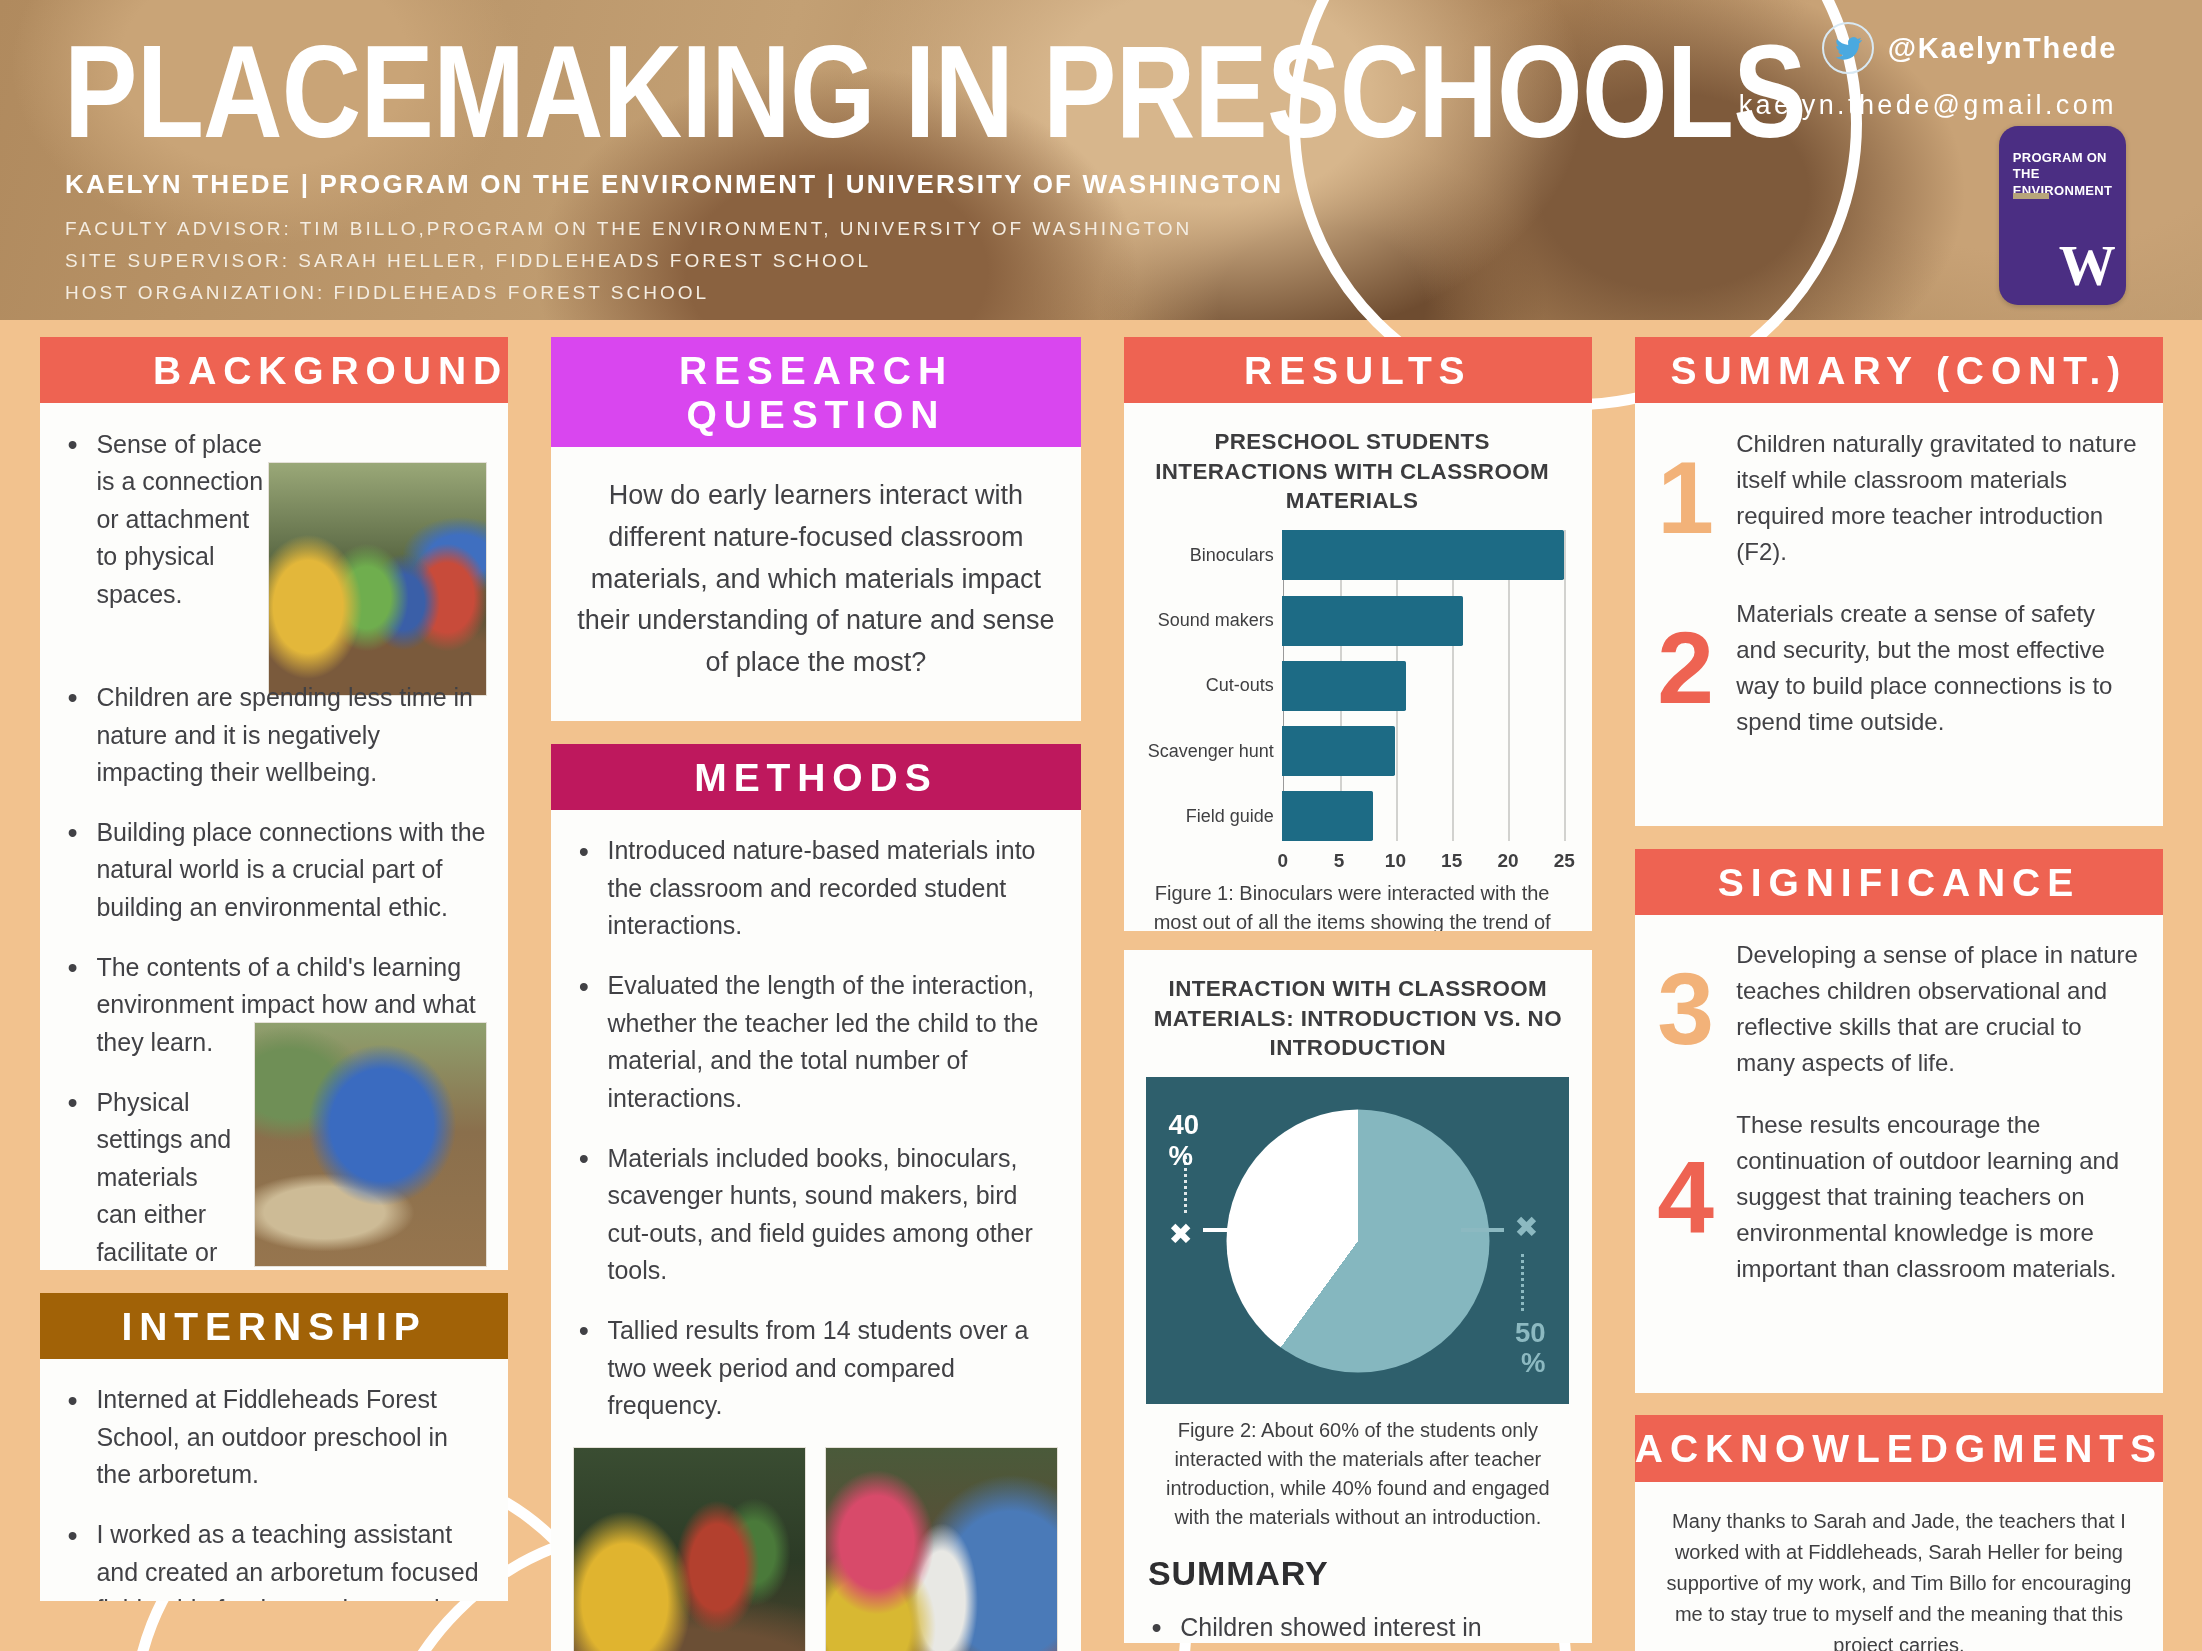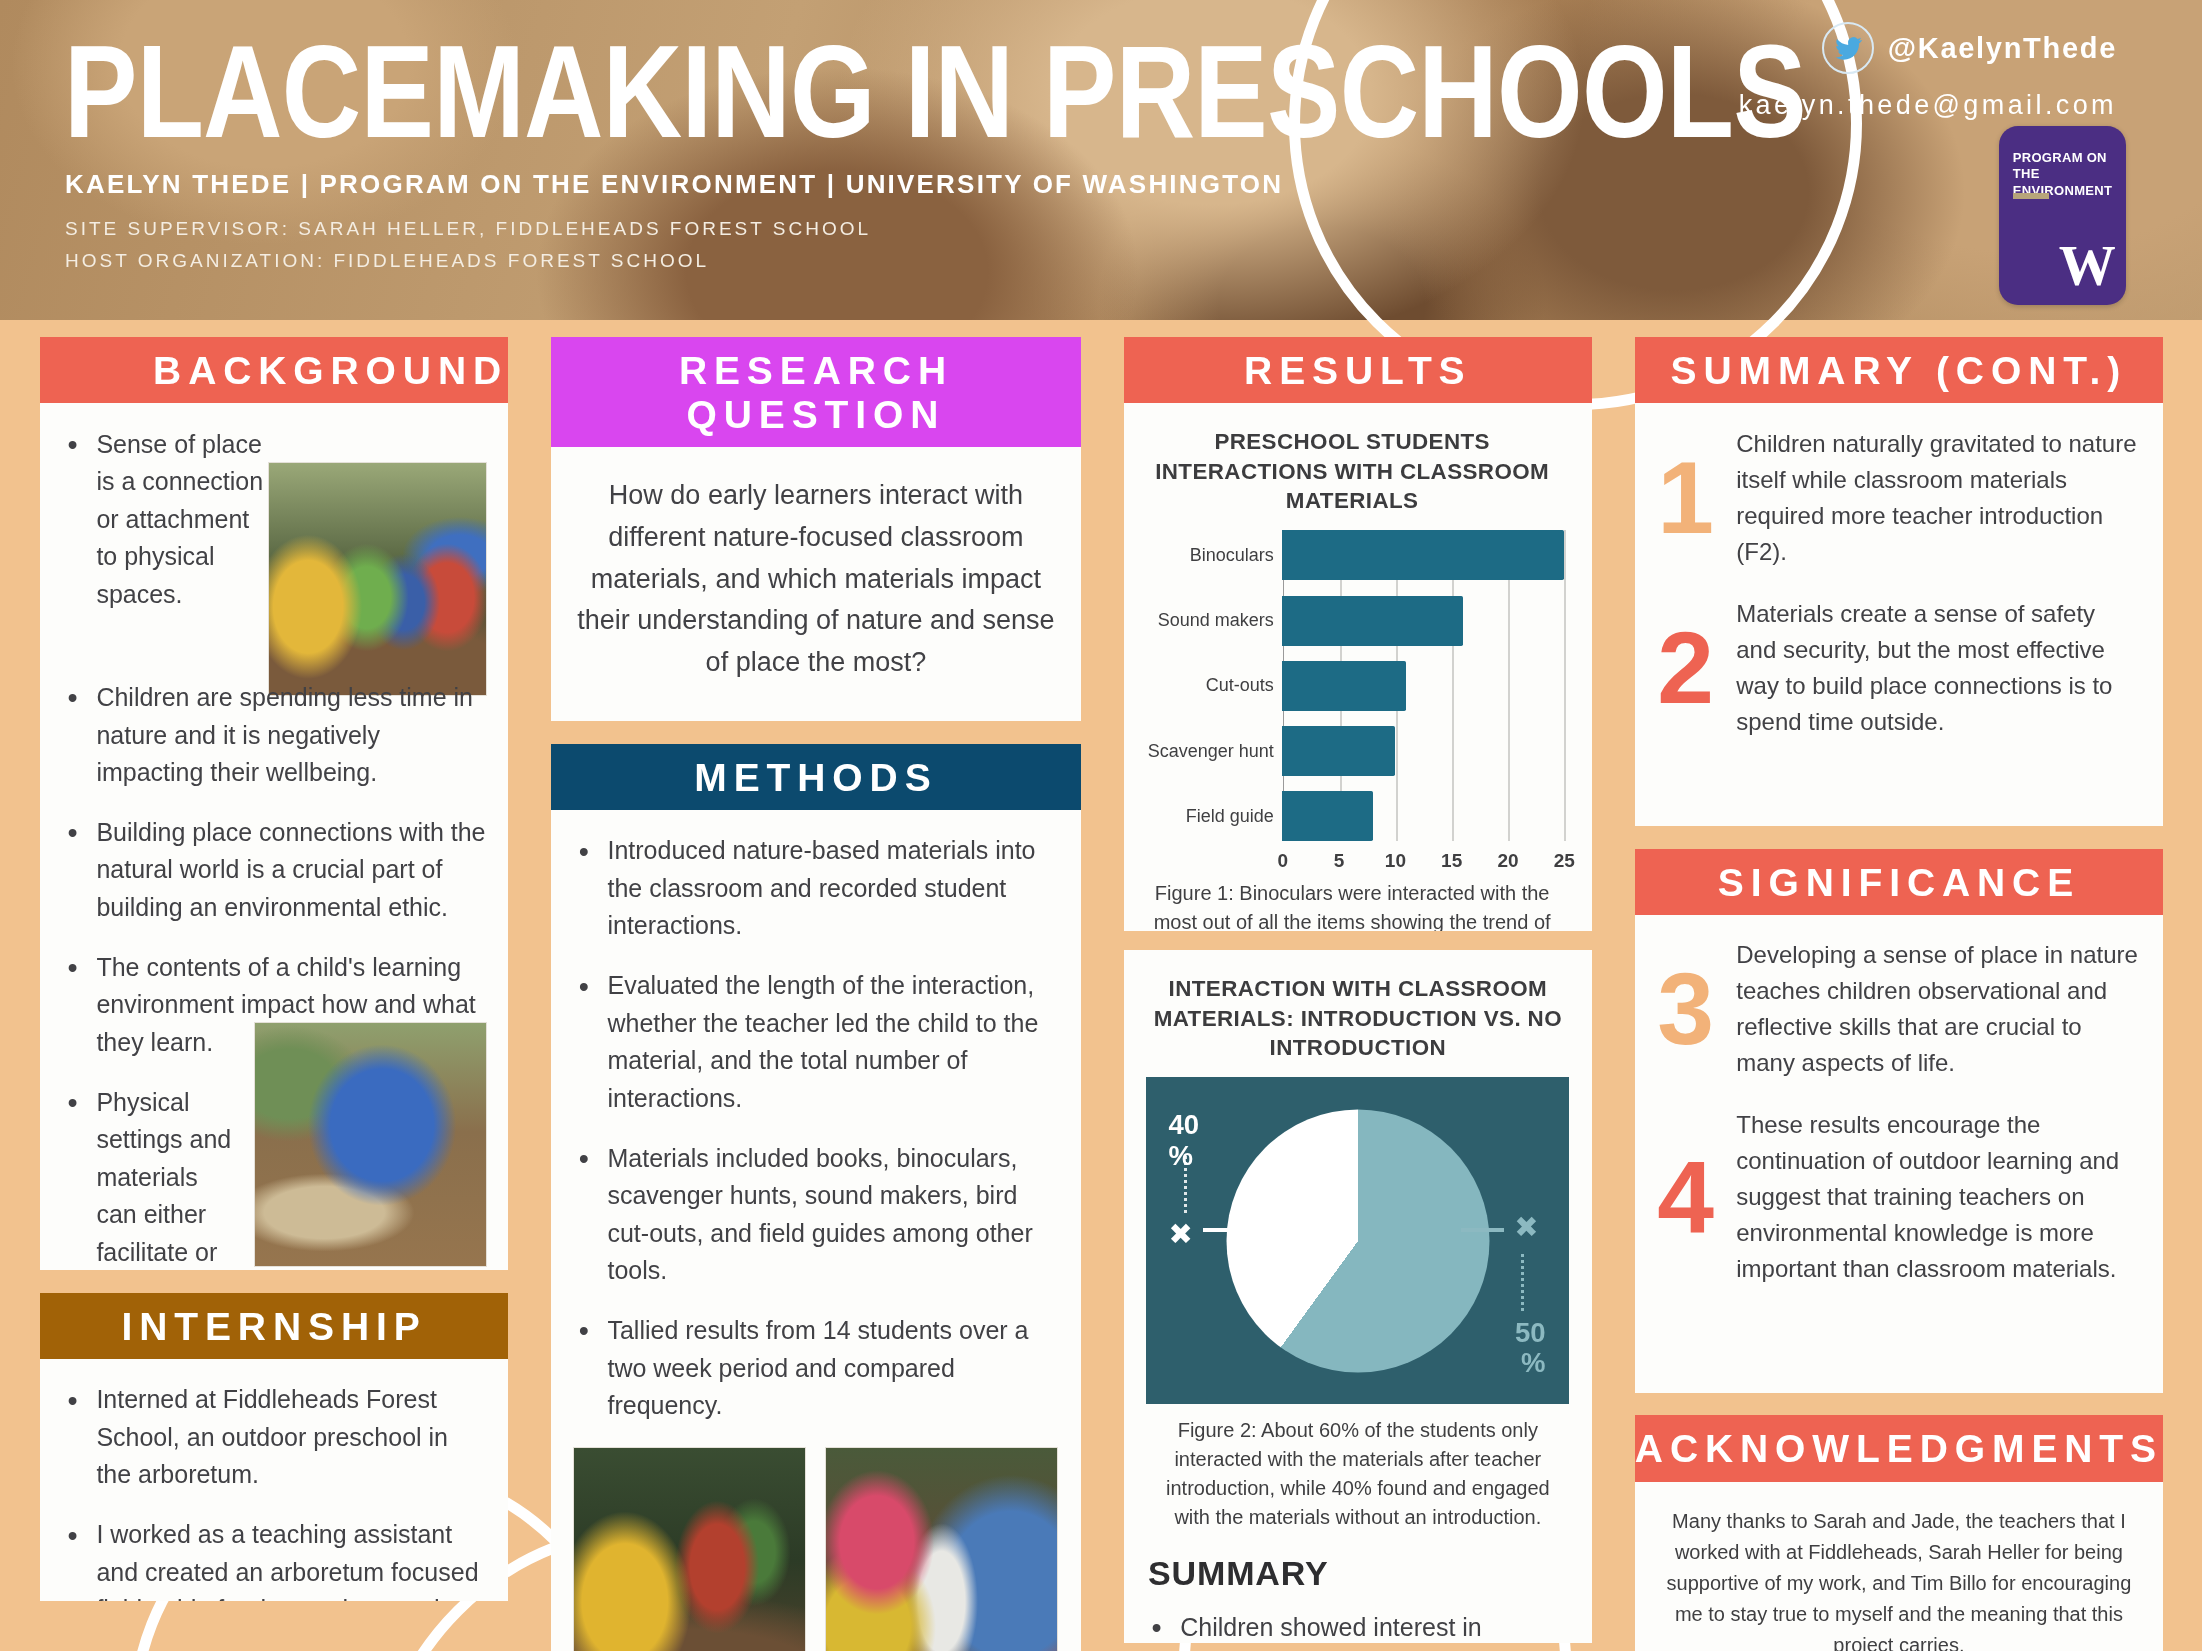--- a/index.html
+++ b/index.html
@@ -132,20 +132,21 @@
 </head>
 <body>
 
 <div class="poster">
 
   <div class="banner">
     <div class="banner-inner">
       <h1 class="poster-title">PLACEMAKING IN PRESCHOOLS</h1>
       <div class="byline">KAELYN THEDE | PROGRAM ON THE ENVIRONMENT | UNIVERSITY OF WASHINGTON</div>
       <div class="advisors">
+        <div>FACULTY ADVISOR: TIM BILLO,PROGRAM ON THE ENVIRONMENT, UNIVERSITY OF WASHINGTON</div>
         <div>SITE SUPERVISOR: SARAH HELLER, FIDDLEHEADS FOREST SCHOOL</div>
         <div>HOST ORGANIZATION: FIDDLEHEADS FOREST SCHOOL</div>
       </div>
       <div class="contact">
         <div class="tw-row">
           <span class="tw-badge">
             <svg viewBox="0 0 24 24">
                 <path d="M23 4.9c-.8.4-1.7.6-2.6.8.9-.6 1.6-1.5 2-2.6-.9.5-1.9.9-2.9 1.1A4.5 4.5 0 0 0 11.7 8c0 .4 0 .7.1 1A12.8 12.8 0 0 1 2.5 4.2a4.5 4.5 0 0 0 1.4 6 4.4 4.4 0 0 1-2.1-.5v.1c0 2.2 1.5 4 3.6 4.4a4.5 4.5 0 0 1-2 .1 4.5 4.5 0 0 0 4.2 3.1A9 9 0 0 1 1 19.3a12.7 12.7 0 0 0 6.9 2c8.3 0 12.8-6.9 12.8-12.8v-.6c.9-.6 1.6-1.4 2.3-2.3z"></path>
               </svg>
           </span>
@@ -193,21 +194,21 @@
         </ul>
       </div>
     </div>
 
     <div class="col">
       <div class="sec-header" style="background: #d946ef;">RESEARCH QUESTION</div>
       <div class="box" style="height:274px;">
         <div class="rq-text">How do early learners interact with different nature-focused classroom materials, and which materials impact their understanding of nature and sense of place the most?</div>
       </div>
       <div class="gap"></div>
-      <div class="sec-header" style="background: #0c4a6e;">METHODS</div>
+      <div class="sec-header" style="background: #be185d;">METHODS</div>
       <div class="box" style="height:879px;">
         <ul class="blist">
           <li>Introduced nature-based materials into the classroom and recorded student interactions.</li>
           <li>Evaluated the length of the interaction, whether the teacher led the child to the material, and the total number of interactions.</li>
           <li>Materials included books, binoculars, scavenger hunts, sound makers, bird cut-outs, and field guides among other tools.</li>
           <li>Tallied results from 14 students over a two week period and compared frequency.</li>
         </ul>
         <div class="photos-row">
           <div class="photo ph-sticks"></div>
           <div class="photo ph-micro"></div>

